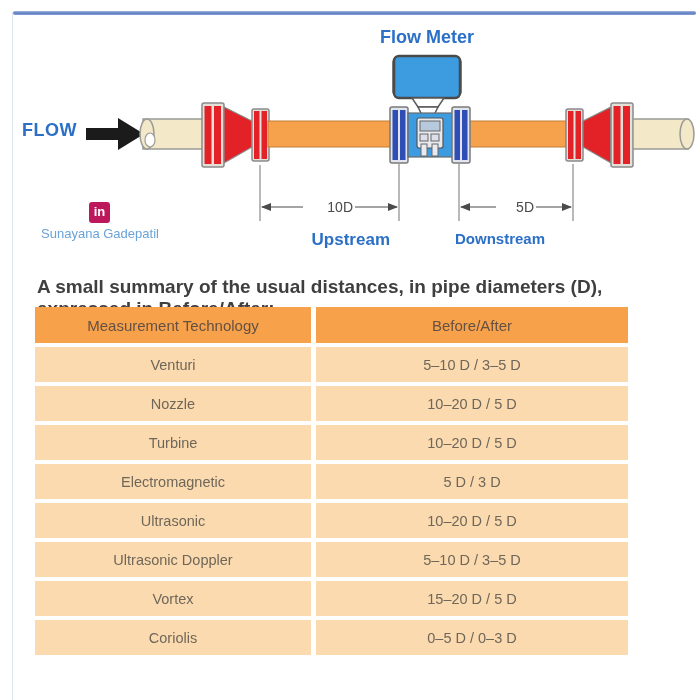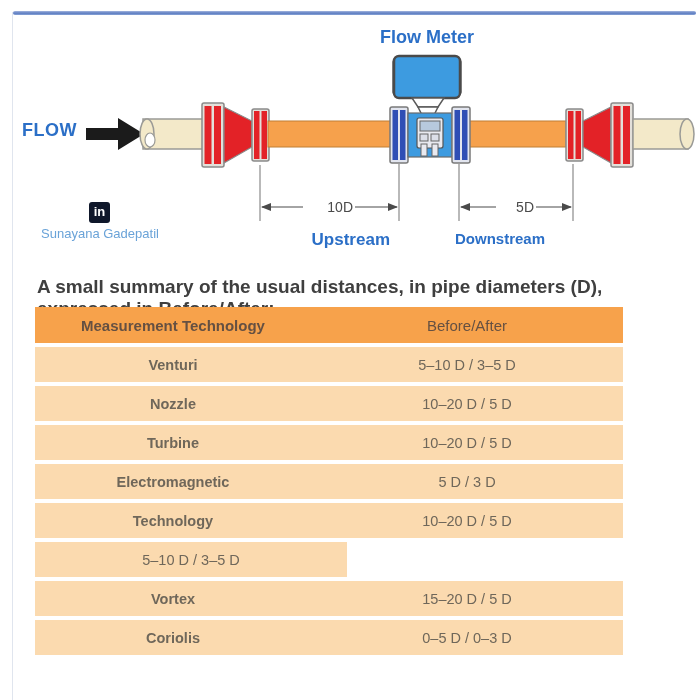--- a/index.html
+++ b/index.html
@@ -13,31 +13,31 @@
   
   .blue-label{color:#2b6fc7;font-weight:bold;}
   #flow-meter-label{left:350px;top:27px;width:154px;text-align:center;font-size:18px;}
   #flow-label{left:22px;top:120px;font-size:18px;letter-spacing:.5px;text-align:center;}
   #upstream-label{left:270px;top:230px;width:120px;text-align:right;font-size:17px;}
   #downstream-label{left:455px;top:230px;width:140px;text-align:left;font-size:15px;}
   .dim-text{font-size:14px;color:#4a4a4a;text-align:right;}
   #dim-upstream{left:305px;top:199px;width:48px;}
   #dim-downstream{left:498px;top:199px;width:36px;}
   
-  #linkedin-icon{left:89px;top:202px;width:21px;height:21px;background:#0f172a;border-radius:3px;
+  #linkedin-icon{left:89px;top:202px;width:21px;height:21px;background:#be185d;border-radius:3px;
                  color:#fff;font-weight:bold;font-size:13px;line-height:20px;text-align:center;cursor:pointer;}
   #attribution{left:25px;top:226px;width:150px;text-align:center;font-size:13px;color:#6aa3d8;cursor:pointer;}
   
   #caption{left:37px;top:276px;width:660px;font-size:19px;font-weight:bold;color:#3f3f3f;}
   
   #table{left:35px;top:307px;width:648px;}
   .trow{display:flex;margin-bottom:4px;}
   .cell{height:35px;display:flex;align-items:center;justify-content:center;
         font-size:14.5px;color:#6f675a;background:#fbdaaf;}
-  .cell.c1{width:276px;font-weight:bold;}
+  .cell.c1{width:276px;margin-right:5px;}
   .cell.c2{width:312px;}
   .trow.head .cell{height:36px;background:#f7a24b;color:#655042;font-size:15px;}
 </style>
 </head>
 <body>
 
 <div id="page">
 
   <div class="abs" id="top-line"></div>
   <div class="abs" id="left-line"></div>
@@ -142,24 +142,25 @@
     </div>
     <div class="trow">
       <div class="cell c1">Turbine</div>
       <div class="cell c2">10–20 D / 5 D</div>
     </div>
     <div class="trow">
       <div class="cell c1">Electromagnetic</div>
       <div class="cell c2">5 D / 3 D</div>
     </div>
     <div class="trow">
-      <div class="cell c1">Technology</div>
+      <div class="cell c1">Ultrasonic</div>
       <div class="cell c2">10–20 D / 5 D</div>
     </div>
     <div class="trow">
+      <div class="cell c1">Ultrasonic Doppler</div>
       <div class="cell c2">5–10 D / 3–5 D</div>
     </div>
     <div class="trow">
       <div class="cell c1">Vortex</div>
       <div class="cell c2">15–20 D / 5 D</div>
     </div>
     <div class="trow">
       <div class="cell c1">Coriolis</div>
       <div class="cell c2">0–5 D / 0–3 D</div>
     </div>

